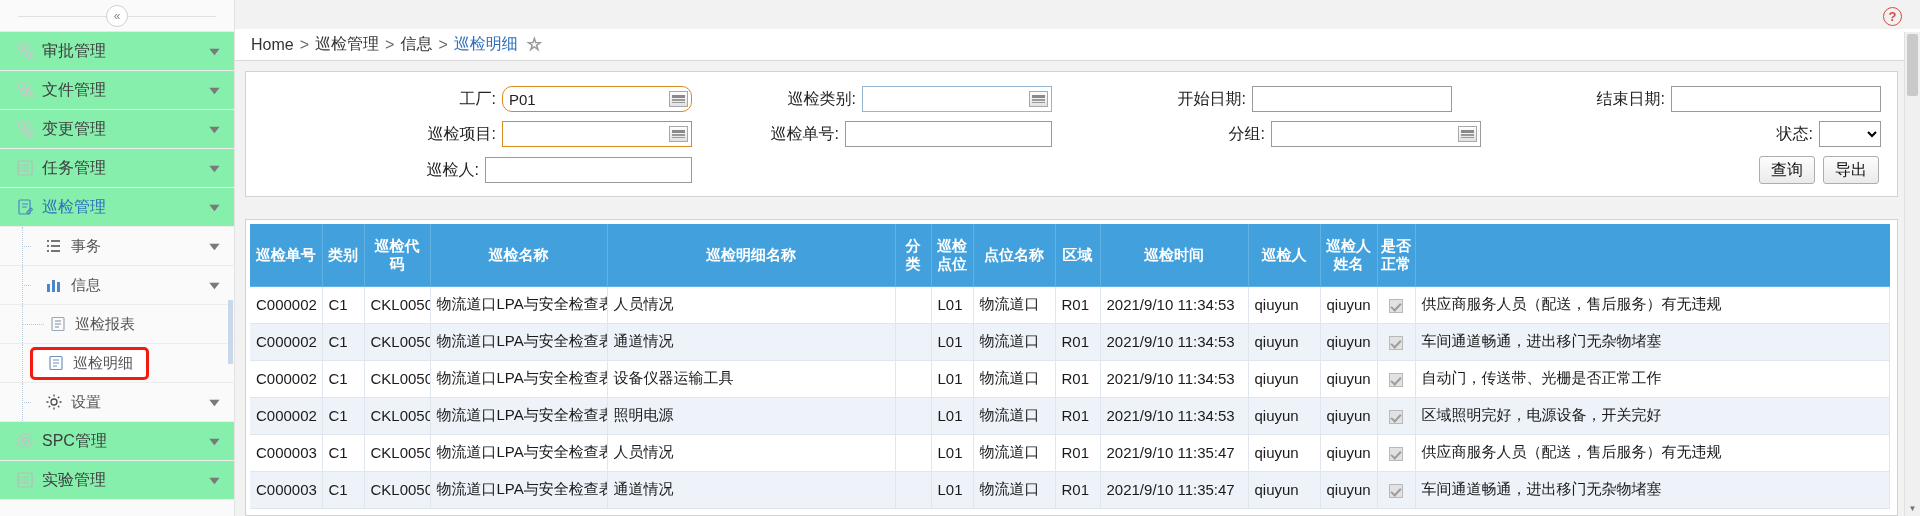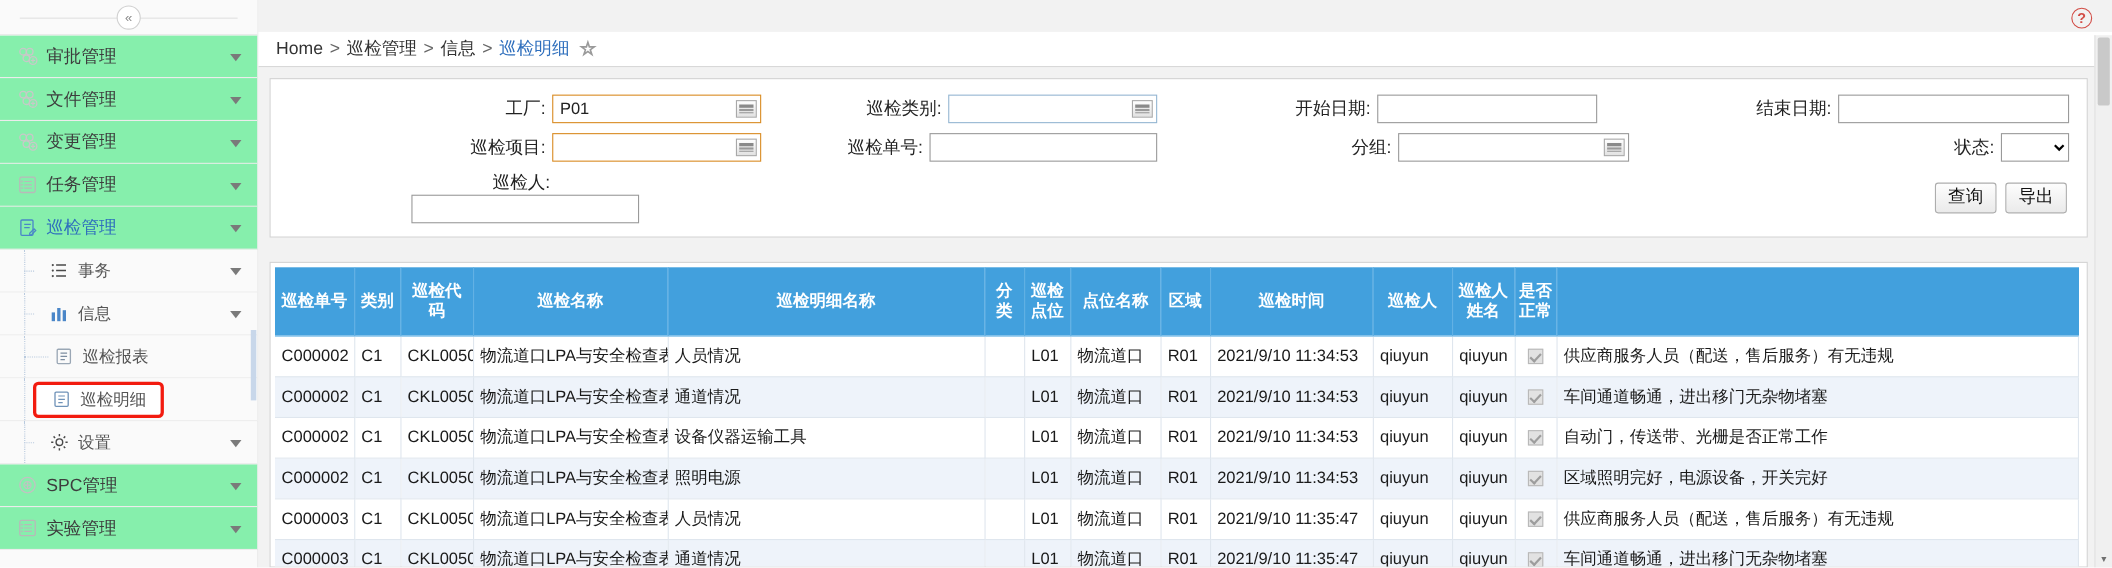--- a/index.html
+++ b/index.html
@@ -416,21 +416,21 @@
     <div class="help-icon">?</div>
 
     <div class="content">
 
       <div class="filter-panel">
 
         <div class="frow">
           <div class="fgroup" style="width:430px;justify-content:flex-end;">
             <span class="flabel">工厂:</span>
             <span class="fctl">
-              <input class="inp orange" style="width: 190px;" value="P01">
+              <input class="inp orange" style="width: 190px; border-radius: 10px;" value="P01">
               <span class="picker-btn">
                   <i></i>
                   <i></i>
                   <i></i>
                 </span>
             </span>
           </div>
           <div class="fgroup" style="width:360px;justify-content:flex-end;">
             <span class="flabel">巡检类别:</span>
             <span class="fctl">
@@ -489,21 +489,21 @@
             <span class="flabel">状态:</span>
             <span class="fctl">
               <select class="sel" style="width:62px;">
                 <option></option>
               </select>
             </span>
           </div>
         </div>
 
         <div class="frow">
-          <div class="fgroup" style="width:430px;justify-content:flex-end;flex-direction:column;">
+          <div class="fgroup" style="width:430px;justify-content:flex-end;">
             <span class="flabel">巡检人:</span>
             <span class="fctl">
               <input class="inp" style="width: 207px;" value="">
             </span>
           </div>
           <div style="flex:1;"></div>
           <div class="btnrow">
             <button class="btn">查询</button>
             <button class="btn">导出</button>
           </div>

